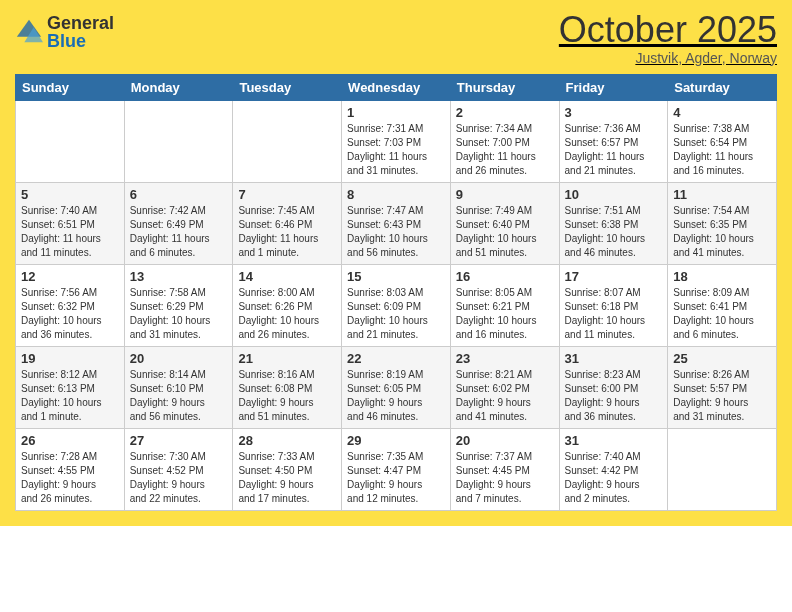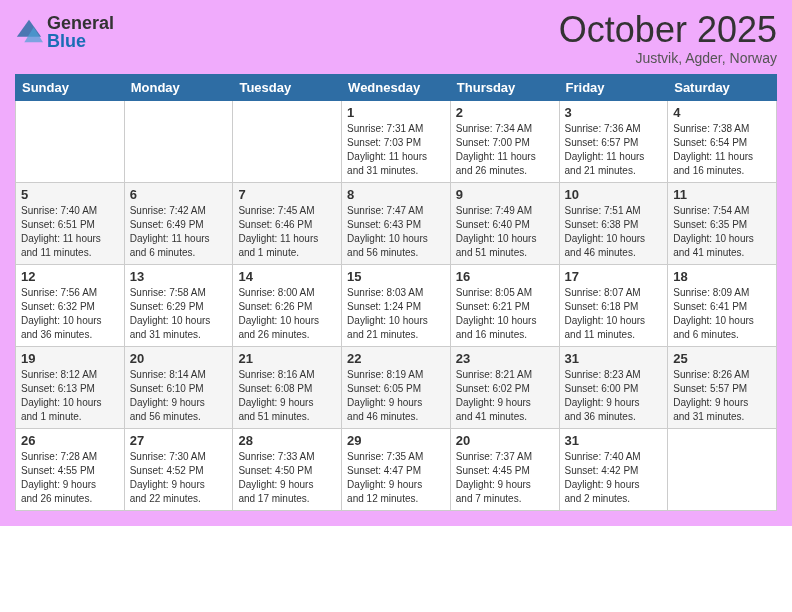--- a/index.html
+++ b/index.html
@@ -5,21 +5,21 @@
     * { box-sizing: border-box; margin: 0; padding: 0; }
     body {
       font-family: Arial, sans-serif;
       background: #fff;
       width: 792px;
       min-height: 612px;
       padding: 0;
     }
     .page {
       width: 792px;
-      background: #f0abfc;
+      background: #fde047;
       padding: 10px 15px 15px 15px;
     }
     .header {
       display: flex;
       justify-content: space-between;
       align-items: flex-start;
       margin-bottom: 8px;
     }
     .logo {
       display: flex;
@@ -41,20 +41,21 @@
       font-weight: bold;
       color: #1a6db5;
     }
     .logo-icon {
       width: 28px;
       height: 28px;
       margin-right: 4px;
     }
     .title-block {
       text-align: right;
+      text-decoration: underline;
     }
     .month-title {
       font-size: 36px;
       font-weight: normal;
       color: #333;
       line-height: 1.1;
     }
     .location {
       font-size: 14px;
       color: #555;
@@ -237,21 +238,21 @@
           <td>
             <span class="day-number">14</span>
             <div class="day-info" style="white-space: pre-line;">Sunrise: 8:00 AM
 Sunset: 6:26 PM
 Daylight: 10 hours
 and 26 minutes.</div>
           </td>
           <td>
             <span class="day-number">15</span>
             <div class="day-info" style="white-space: pre-line;">Sunrise: 8:03 AM
-Sunset: 1:24 PM
+Sunset: 6:09 PM
 Daylight: 10 hours
 and 21 minutes.</div>
           </td>
           <td>
             <span class="day-number">16</span>
             <div class="day-info" style="white-space: pre-line;">Sunrise: 8:05 AM
 Sunset: 6:21 PM
 Daylight: 10 hours
 and 16 minutes.</div>
           </td>

